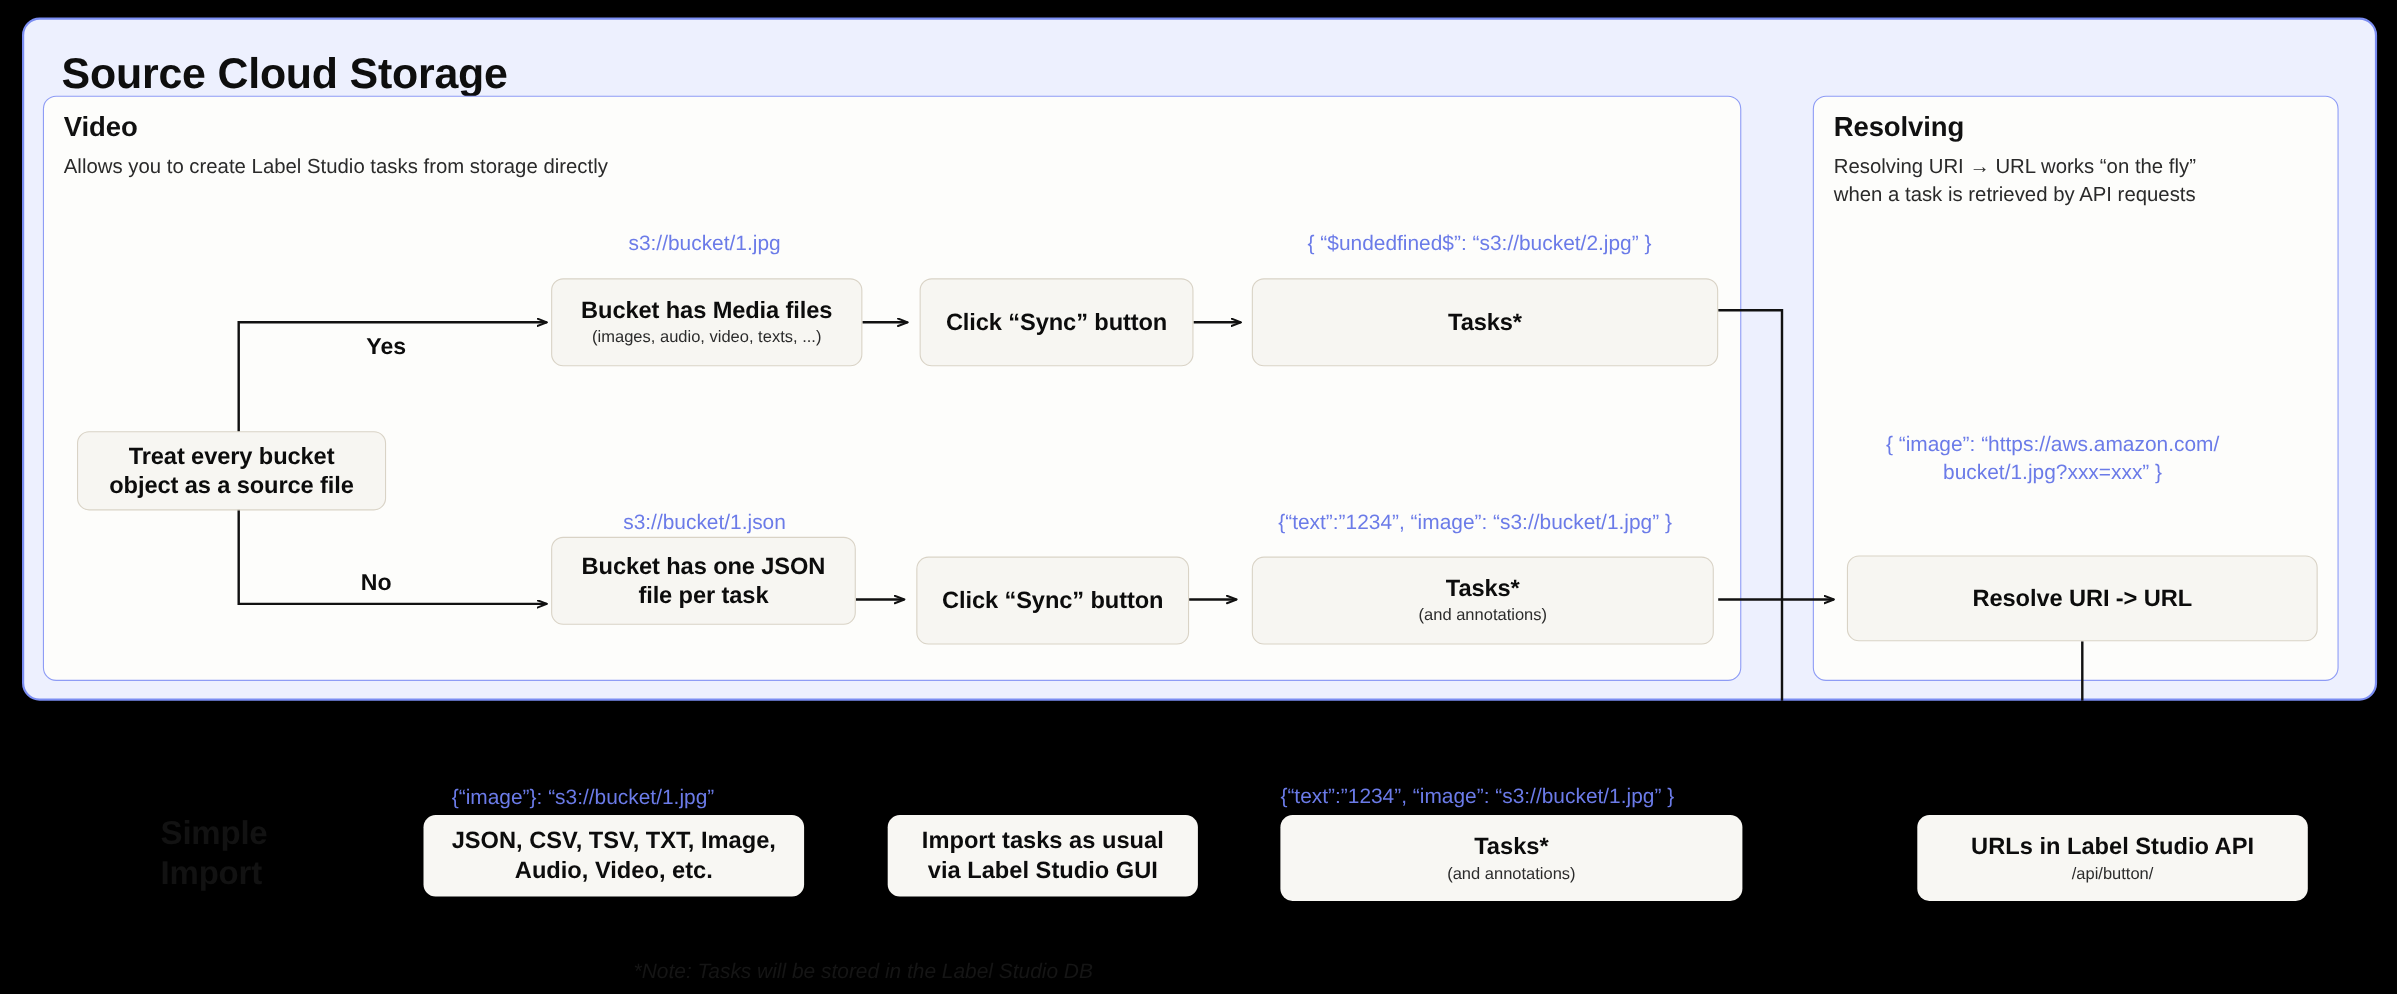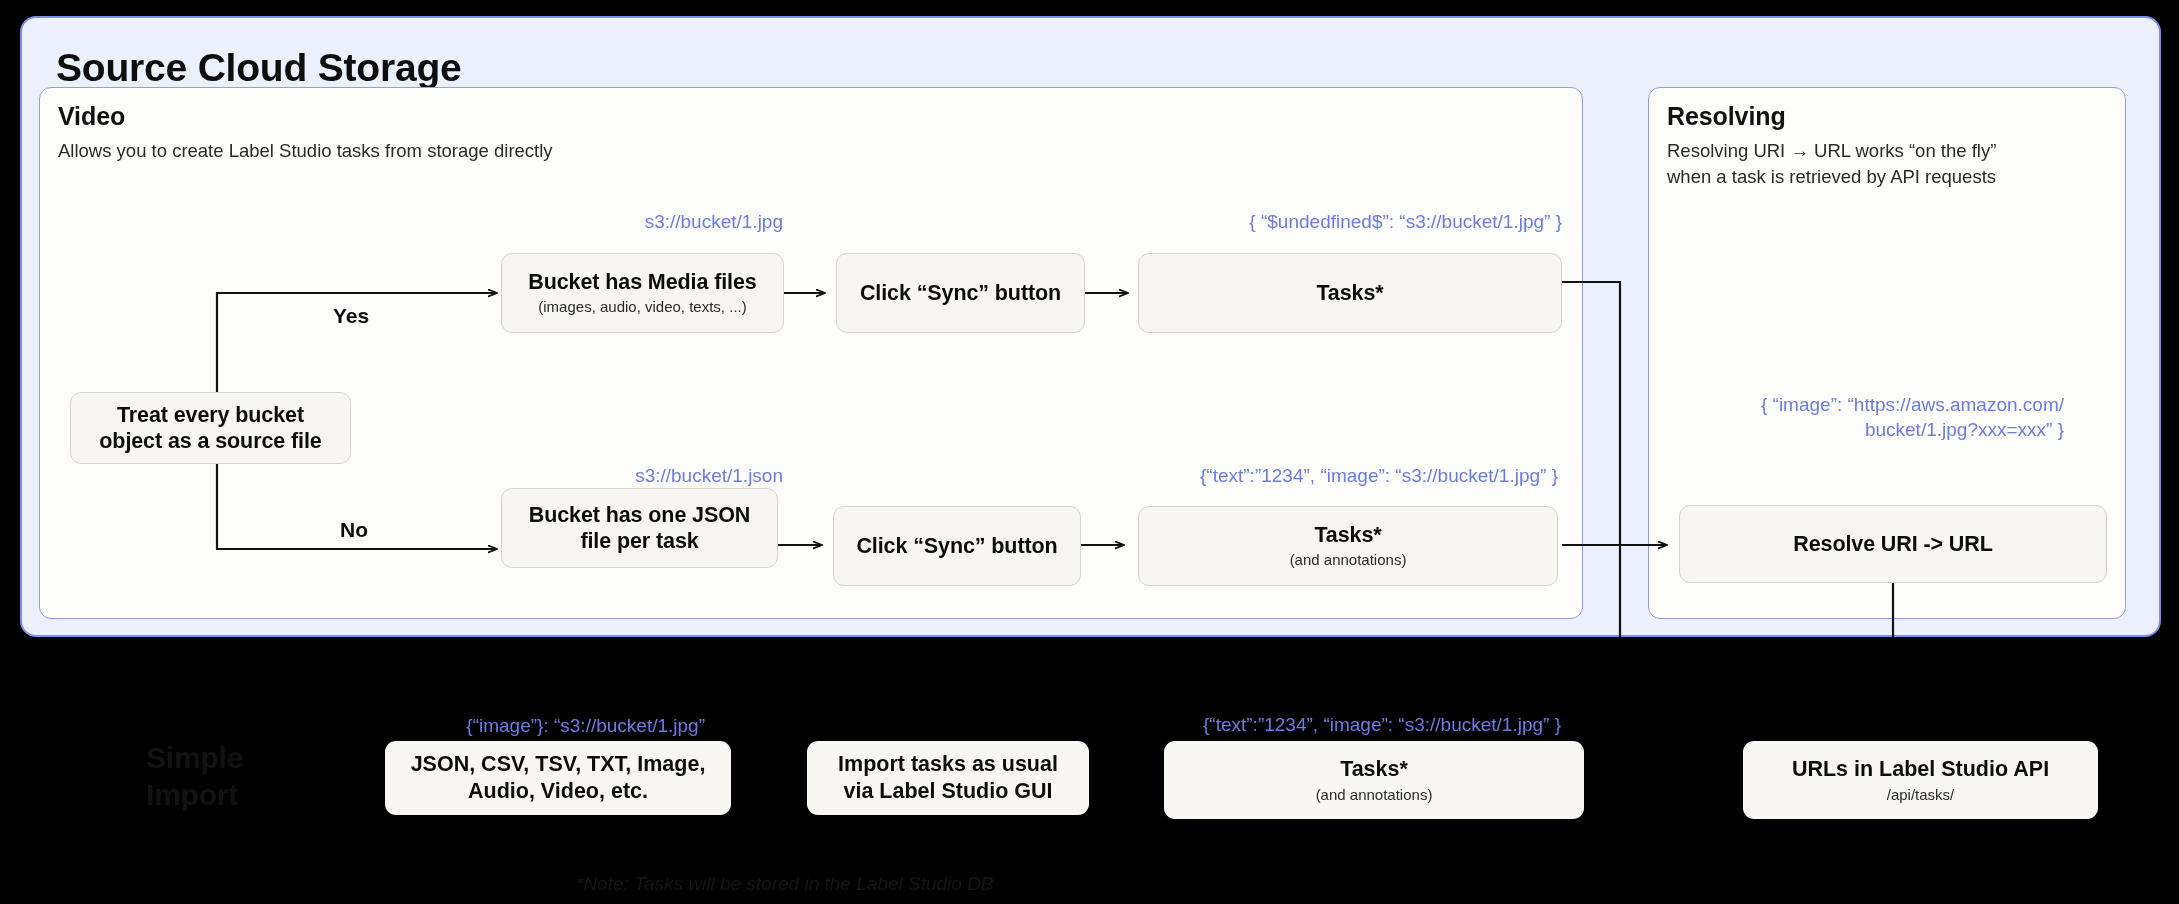--- a/index.html
+++ b/index.html
@@ -84,21 +84,21 @@
     margin-top: 3px;
     white-space: pre-line;
   }
 
   
   .blue-label {
     position: absolute;
     color: #6B7BE8;
     font-size: 19px;
     font-weight: 400;
-    text-align: right;
+    text-align: center;
     line-height: 1.3;
     white-space: pre-line;
   }
 
   
   .branch-label {
     position: absolute;
     font-size: 21px;
     font-weight: 700;
     color: #0C0C0C;
@@ -200,33 +200,33 @@
       <path d="M1893,583 L1893,637"></path>
     </g>
   </svg>
 
   <div class="node" style="left:70px; top:392px; width:281px; height:72px;">
     <span class="main">Treat every bucket
 object as a source file</span>
   </div>
 
   <div class="branch-label" style="left:333px; top:304px;">Yes</div>
-  <div class="branch-label" style="left:340px; top:518px;">No</div>
+  <div class="branch-label" style="left:328px; top:518px;">No</div>
 
   <div class="blue-label" style="left:498px; top:210px; width:285px;">s3://bucket/1.jpg</div>
   <div class="node" style="left:501px; top:253px; width:283px; height:80px;">
     <span class="main">Bucket has Media files</span>
     <span class="sub">(images, audio, video, texts, ...)</span>
   </div>
 
   <div class="node" style="left:836px; top:253px; width:249px; height:80px;">
     <span class="main">Click “Sync” button</span>
   </div>
 
-  <div class="blue-label" style="left:1128px; top:210px; width:434px;">{ “$undedfined$”: “s3://bucket/1.jpg” }</div>
+  <div class="blue-label" style="left:1128px; top:210px; width:434px;">{ “$undedfined$”: “s3://bucket/2.jpg” }</div>
   <div class="node" style="left:1138px; top:253px; width:424px; height:80px;">
     <span class="main">Tasks*</span>
   </div>
 
   <div class="blue-label" style="left:498px; top:464px; width:285px;">s3://bucket/1.json</div>
   <div class="node" style="left:501px; top:488px; width:277px; height:80px;">
     <span class="main">Bucket has one JSON
 file per task</span>
   </div>
 
@@ -261,18 +261,18 @@
   </div>
 
   <div class="blue-label" style="left:1125px; top:713px; width:436px;">{“text”:”1234”,  “image”: “s3://bucket/1.jpg” }</div>
   <div class="dark-node" style="left:1136px; top:741px; width:420px; height:78px;">
     <span class="main">Tasks*</span>
     <span class="sub">(and annotations)</span>
   </div>
 
   <div class="dark-node" style="left:1715px; top:741px; width:355px; height:78px;">
     <span class="main">URLs in Label Studio API</span>
-    <span class="sub">/api/tasks/</span>
+    <span class="sub">/api/button/</span>
   </div>
 
   <div class="note-text" style="left:576px; top:873px;">*Note: Tasks will be stored in the Label Studio DB</div>
 
 </div>
 
 </body></html>

